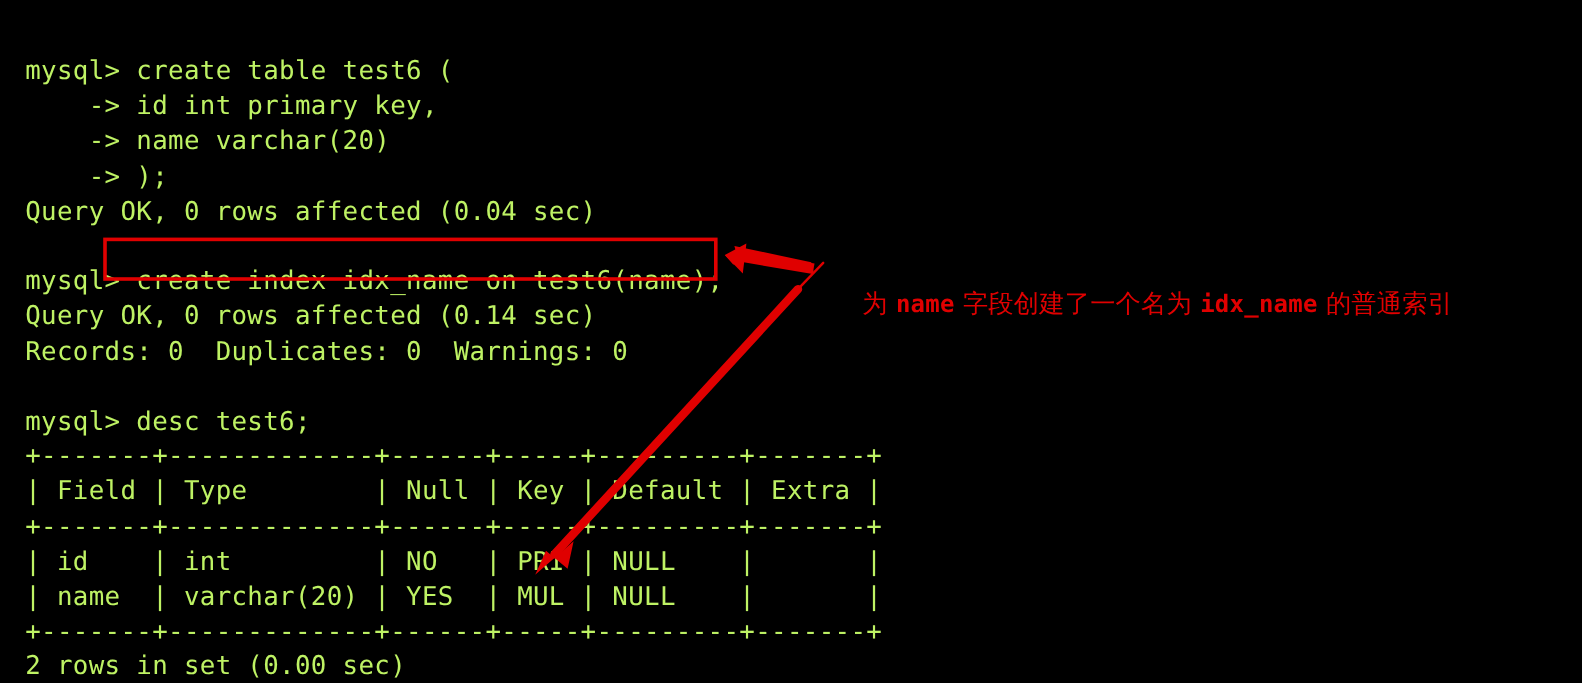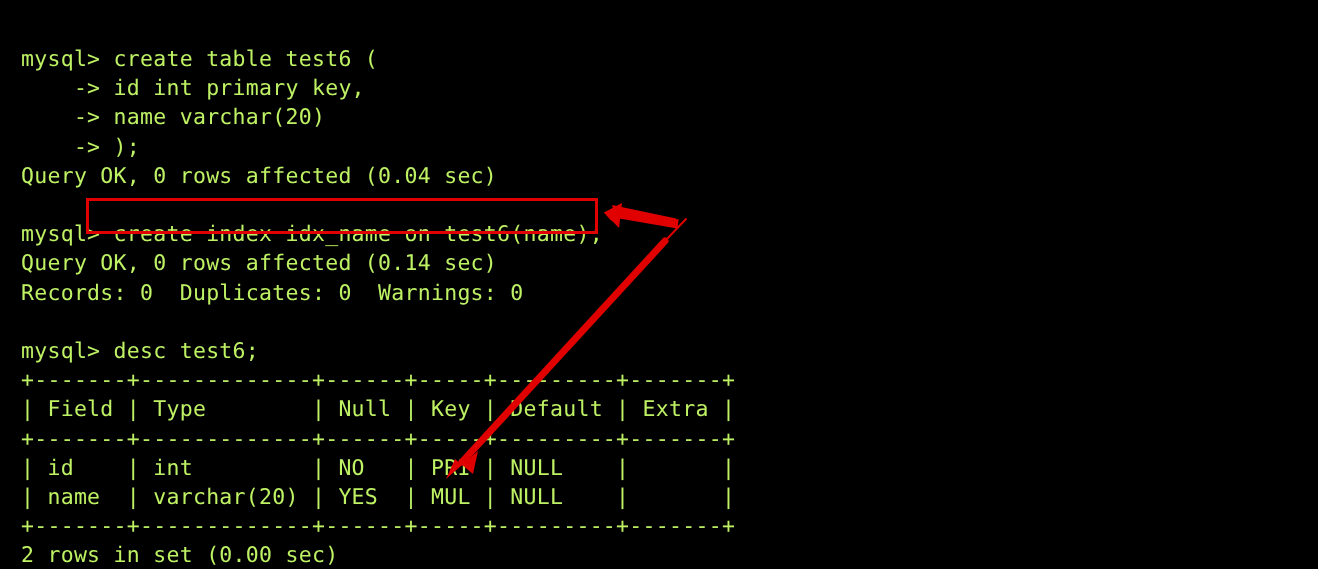--- a/index.html
+++ b/index.html
@@ -87,14 +87,17 @@
 
     <polygon points="604,212.5 678,226.5 676,218.5 612,205 616,219.5 611,220.5" fill="#e00000"></polygon>
     <polygon points="604,212.5 622,203 619,228" fill="#e00000"></polygon>
     <path d="M 617 213.5 L 678 224" stroke="#e00000" stroke-width="9" stroke-linecap="butt" fill="none"></path>
 
     <path d="M 665 241 L 462 462" stroke="#e00000" stroke-width="7" stroke-linecap="round" fill="none"></path>
     <polygon points="446,479 478,451 473,474 455,459" fill="#e00000"></polygon>
     <path d="M 665 241 L 686 219" stroke="#e00000" stroke-width="2" stroke-linecap="round" fill="none"></path>
   </svg>
 
+  <div class="annotation-text">
+    <span>为 </span><span class="mono">name</span><span> 字段创建了一个名为 </span><span class="mono">idx_name</span><span> 的普通索引</span>
+  </div>
 
 </div>
 
 </body></html>

